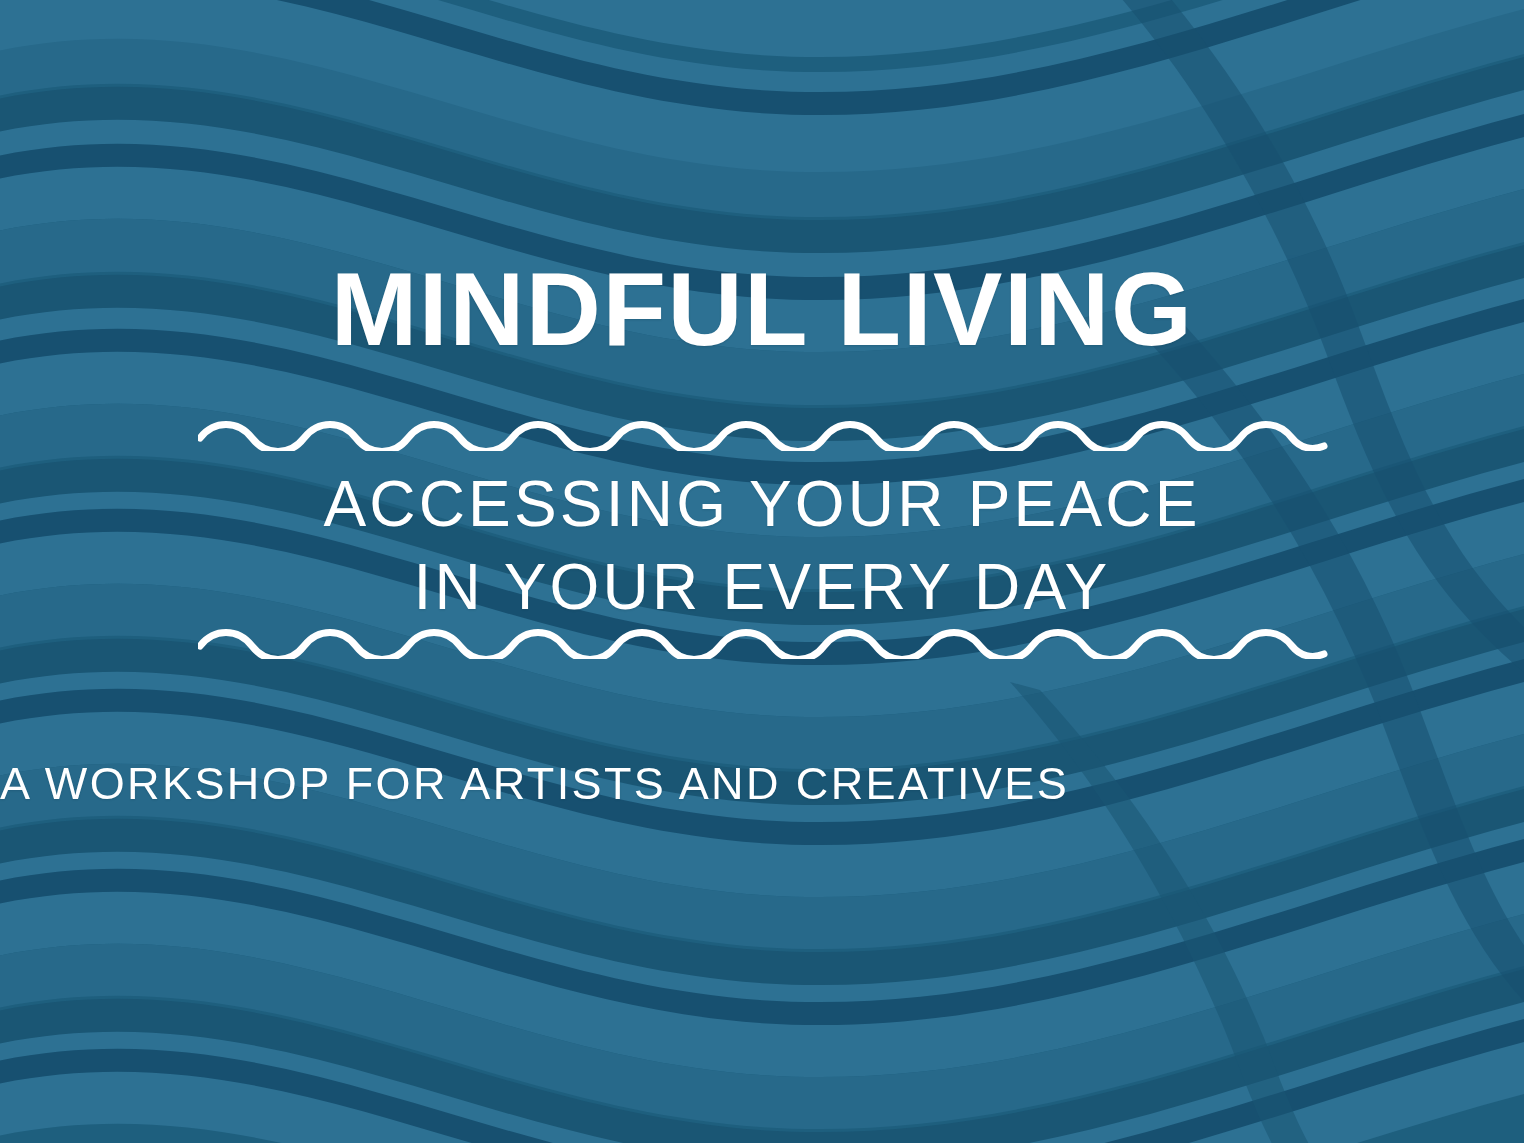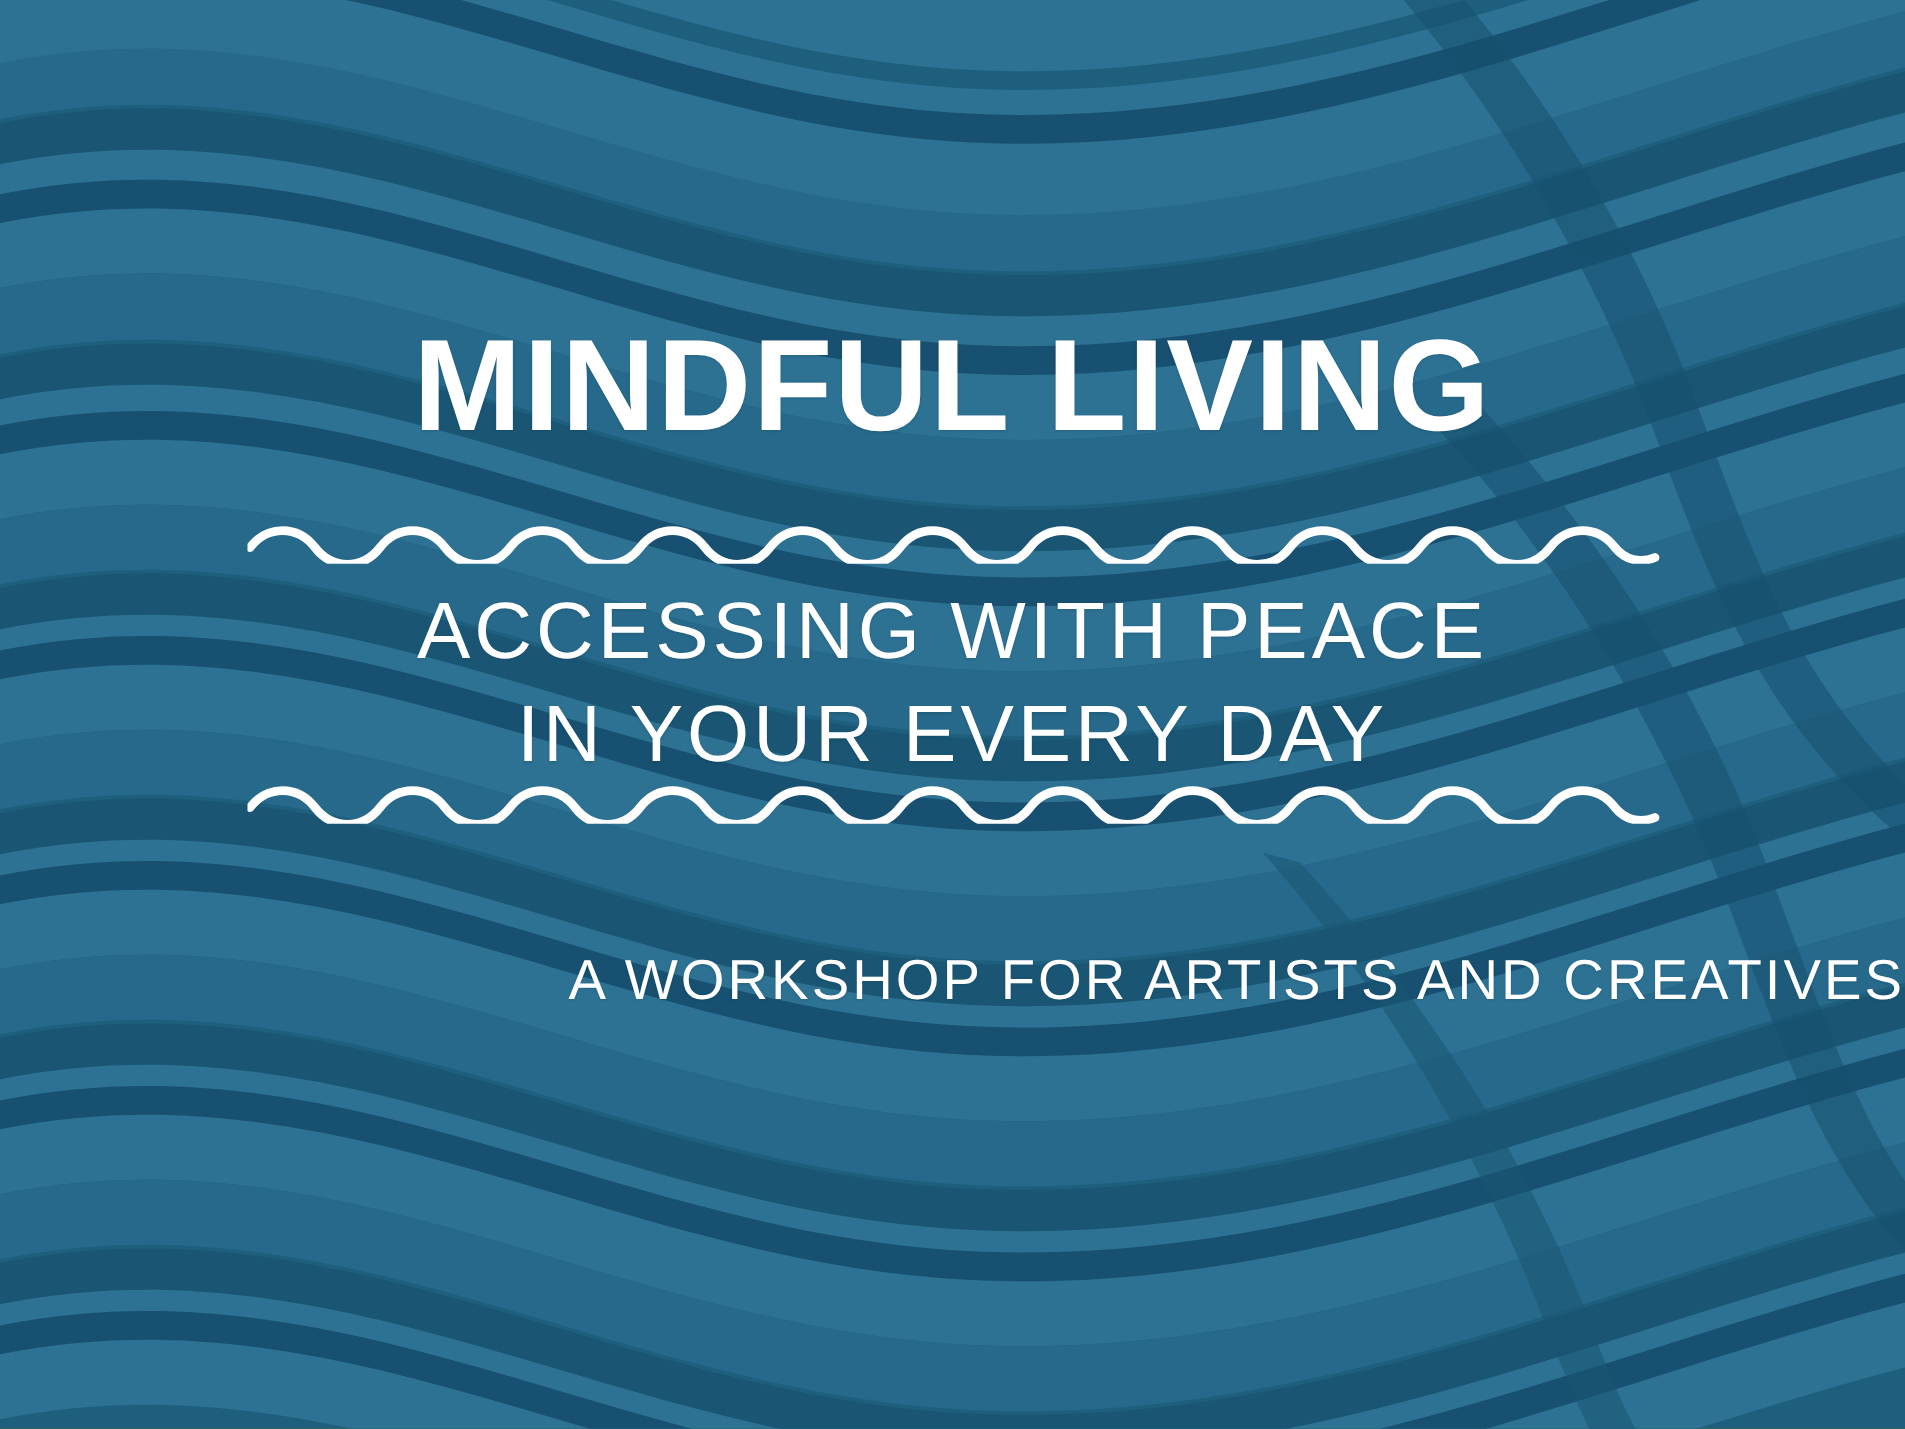--- a/index.html
+++ b/index.html
@@ -13,21 +13,21 @@
     height: 1143px;
     overflow: hidden;
     font-family: "Liberation Sans", sans-serif;
   }
 
   .slide {
     position: relative;
     width: 1524px;
     height: 1143px;
     overflow: hidden;
-    background: #4d7c0f;
+    background: #7f1d1d;
   }
 
   .wave-bg {
     position: absolute;
     inset: 0;
     width: 1524px;
     height: 1143px;
     display: block;
   }
 
@@ -79,21 +79,21 @@
     line-height: 1.30;
     text-shadow: 0 1px 2px rgba(10,50,70,0.20);
   }
   .subtitle .line { display: block; white-space: nowrap; }
 
   .credits {
     position: absolute;
     top: 752px;
     left: 0;
     width: 1524px;
-    text-align: right;
+    text-align: left;
     color: #ffffff;
     font-family: "Liberation Sans", sans-serif;
     font-size: 45px;
     font-weight: 300;
     letter-spacing: 2.4px;
     line-height: 1.42;
     text-shadow: 0 1px 2px rgba(10,50,70,0.20);
   }
   .credits .line { display: block; white-space: nowrap; }
 </style>
@@ -154,21 +154,21 @@
 
   <div class="content">
 
     <div class="title">MINDFUL LIVING</div>
 
     <svg class="divider divider-top" viewBox="0 0 1132 34" preserveAspectRatio="none">
       <path d="M2,21 C 16,3 40,3 54,21 C 68,39 92,39 106,21 C 120,3 144,3 158,21 C 172,39 196,39 210,21 C 224,3 248,3 262,21 C 276,39 300,39 314,21 C 328,3 352,3 366,21 C 380,39 404,39 418,21 C 432,3 456,3 470,21 C 484,39 508,39 522,21 C 536,3 560,3 574,21 C 588,39 612,39 626,21 C 640,3 664,3 678,21 C 692,39 716,39 730,21 C 744,3 768,3 782,21 C 796,39 820,39 834,21 C 848,3 872,3 886,21 C 900,39 924,39 938,21 C 952,3 976,3 990,21 C 1004,39 1028,39 1042,21 C 1056,3 1080,3 1094,21 C 1102,31 1114,34 1126,29" fill="none" stroke="#ffffff" stroke-width="7" stroke-linecap="round"></path>
     </svg>
 
     <div class="subtitle">
-      <span class="line">ACCESSING WITH PEACE</span>
+      <span class="line">ACCESSING YOUR PEACE</span>
       <span class="line">IN YOUR EVERY DAY</span>
     </div>
 
     <svg class="divider divider-bottom" viewBox="0 0 1132 34" preserveAspectRatio="none">
       <path d="M2,21 C 16,3 40,3 54,21 C 68,39 92,39 106,21 C 120,3 144,3 158,21 C 172,39 196,39 210,21 C 224,3 248,3 262,21 C 276,39 300,39 314,21 C 328,3 352,3 366,21 C 380,39 404,39 418,21 C 432,3 456,3 470,21 C 484,39 508,39 522,21 C 536,3 560,3 574,21 C 588,39 612,39 626,21 C 640,3 664,3 678,21 C 692,39 716,39 730,21 C 744,3 768,3 782,21 C 796,39 820,39 834,21 C 848,3 872,3 886,21 C 900,39 924,39 938,21 C 952,3 976,3 990,21 C 1004,39 1028,39 1042,21 C 1056,3 1080,3 1094,21 C 1102,31 1114,34 1126,29" fill="none" stroke="#ffffff" stroke-width="7" stroke-linecap="round"></path>
     </svg>
 
     <div class="credits">
       <span class="line">A WORKSHOP FOR ARTISTS AND CREATIVES</span>
     </div>

